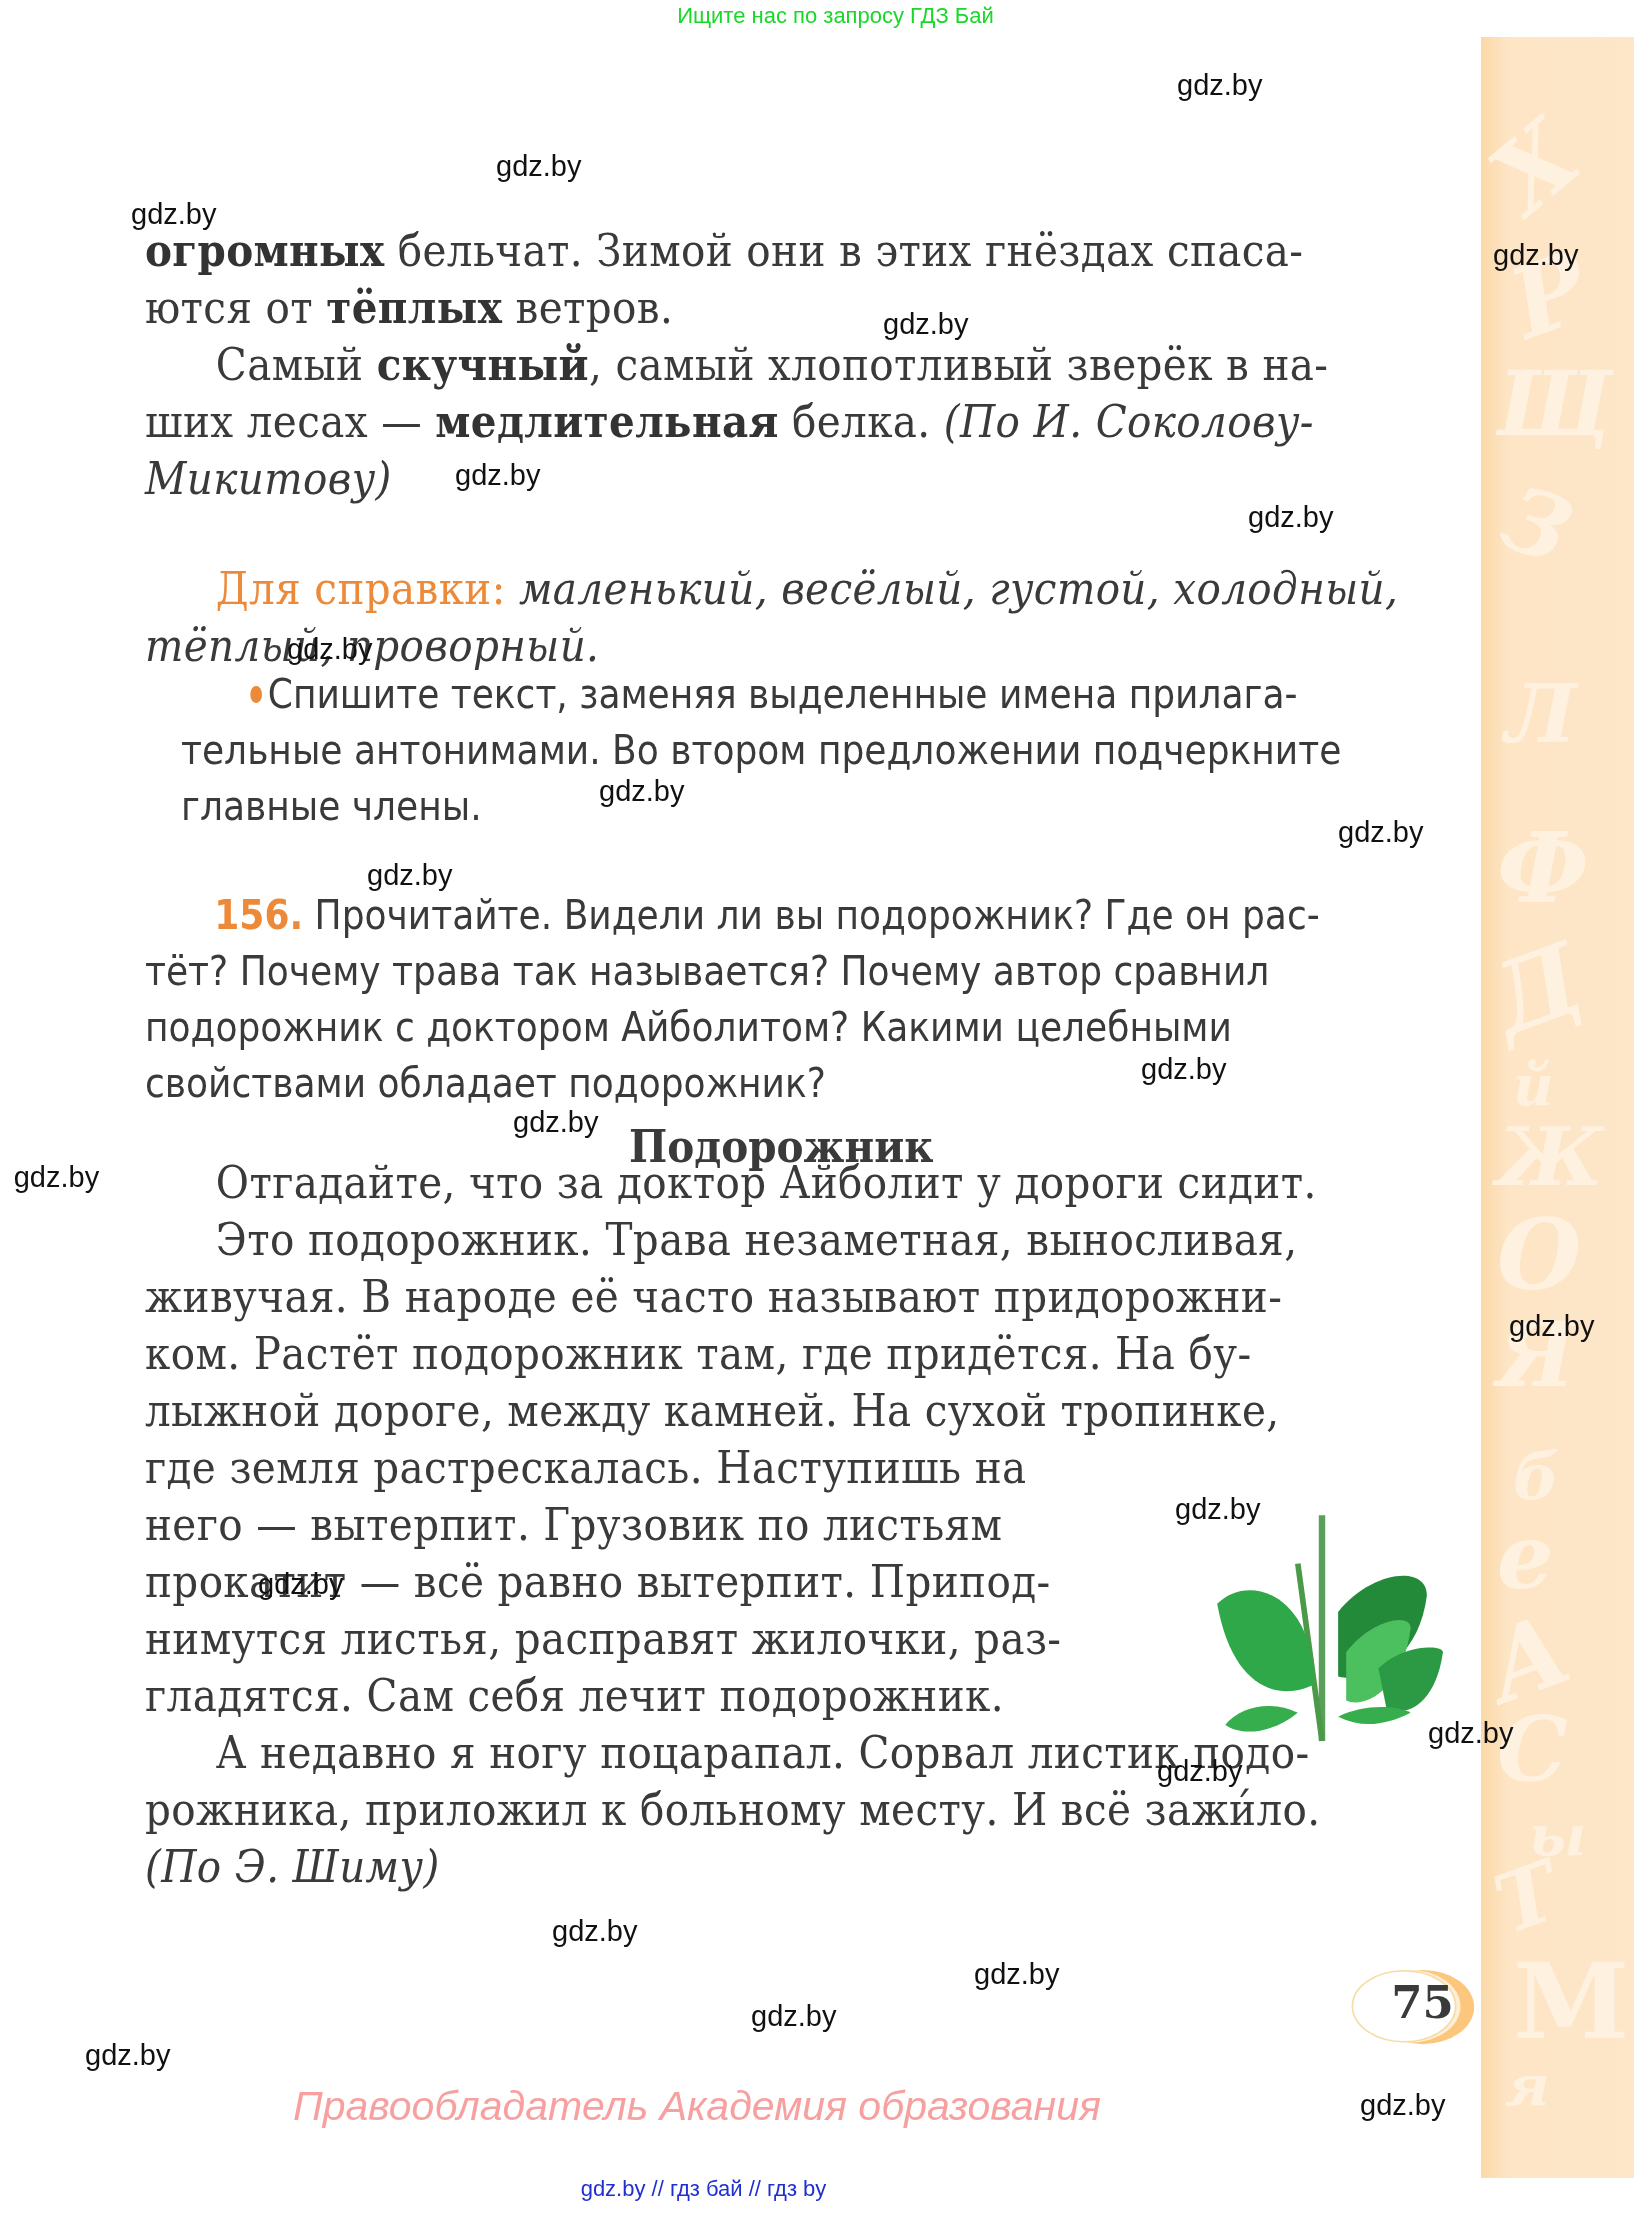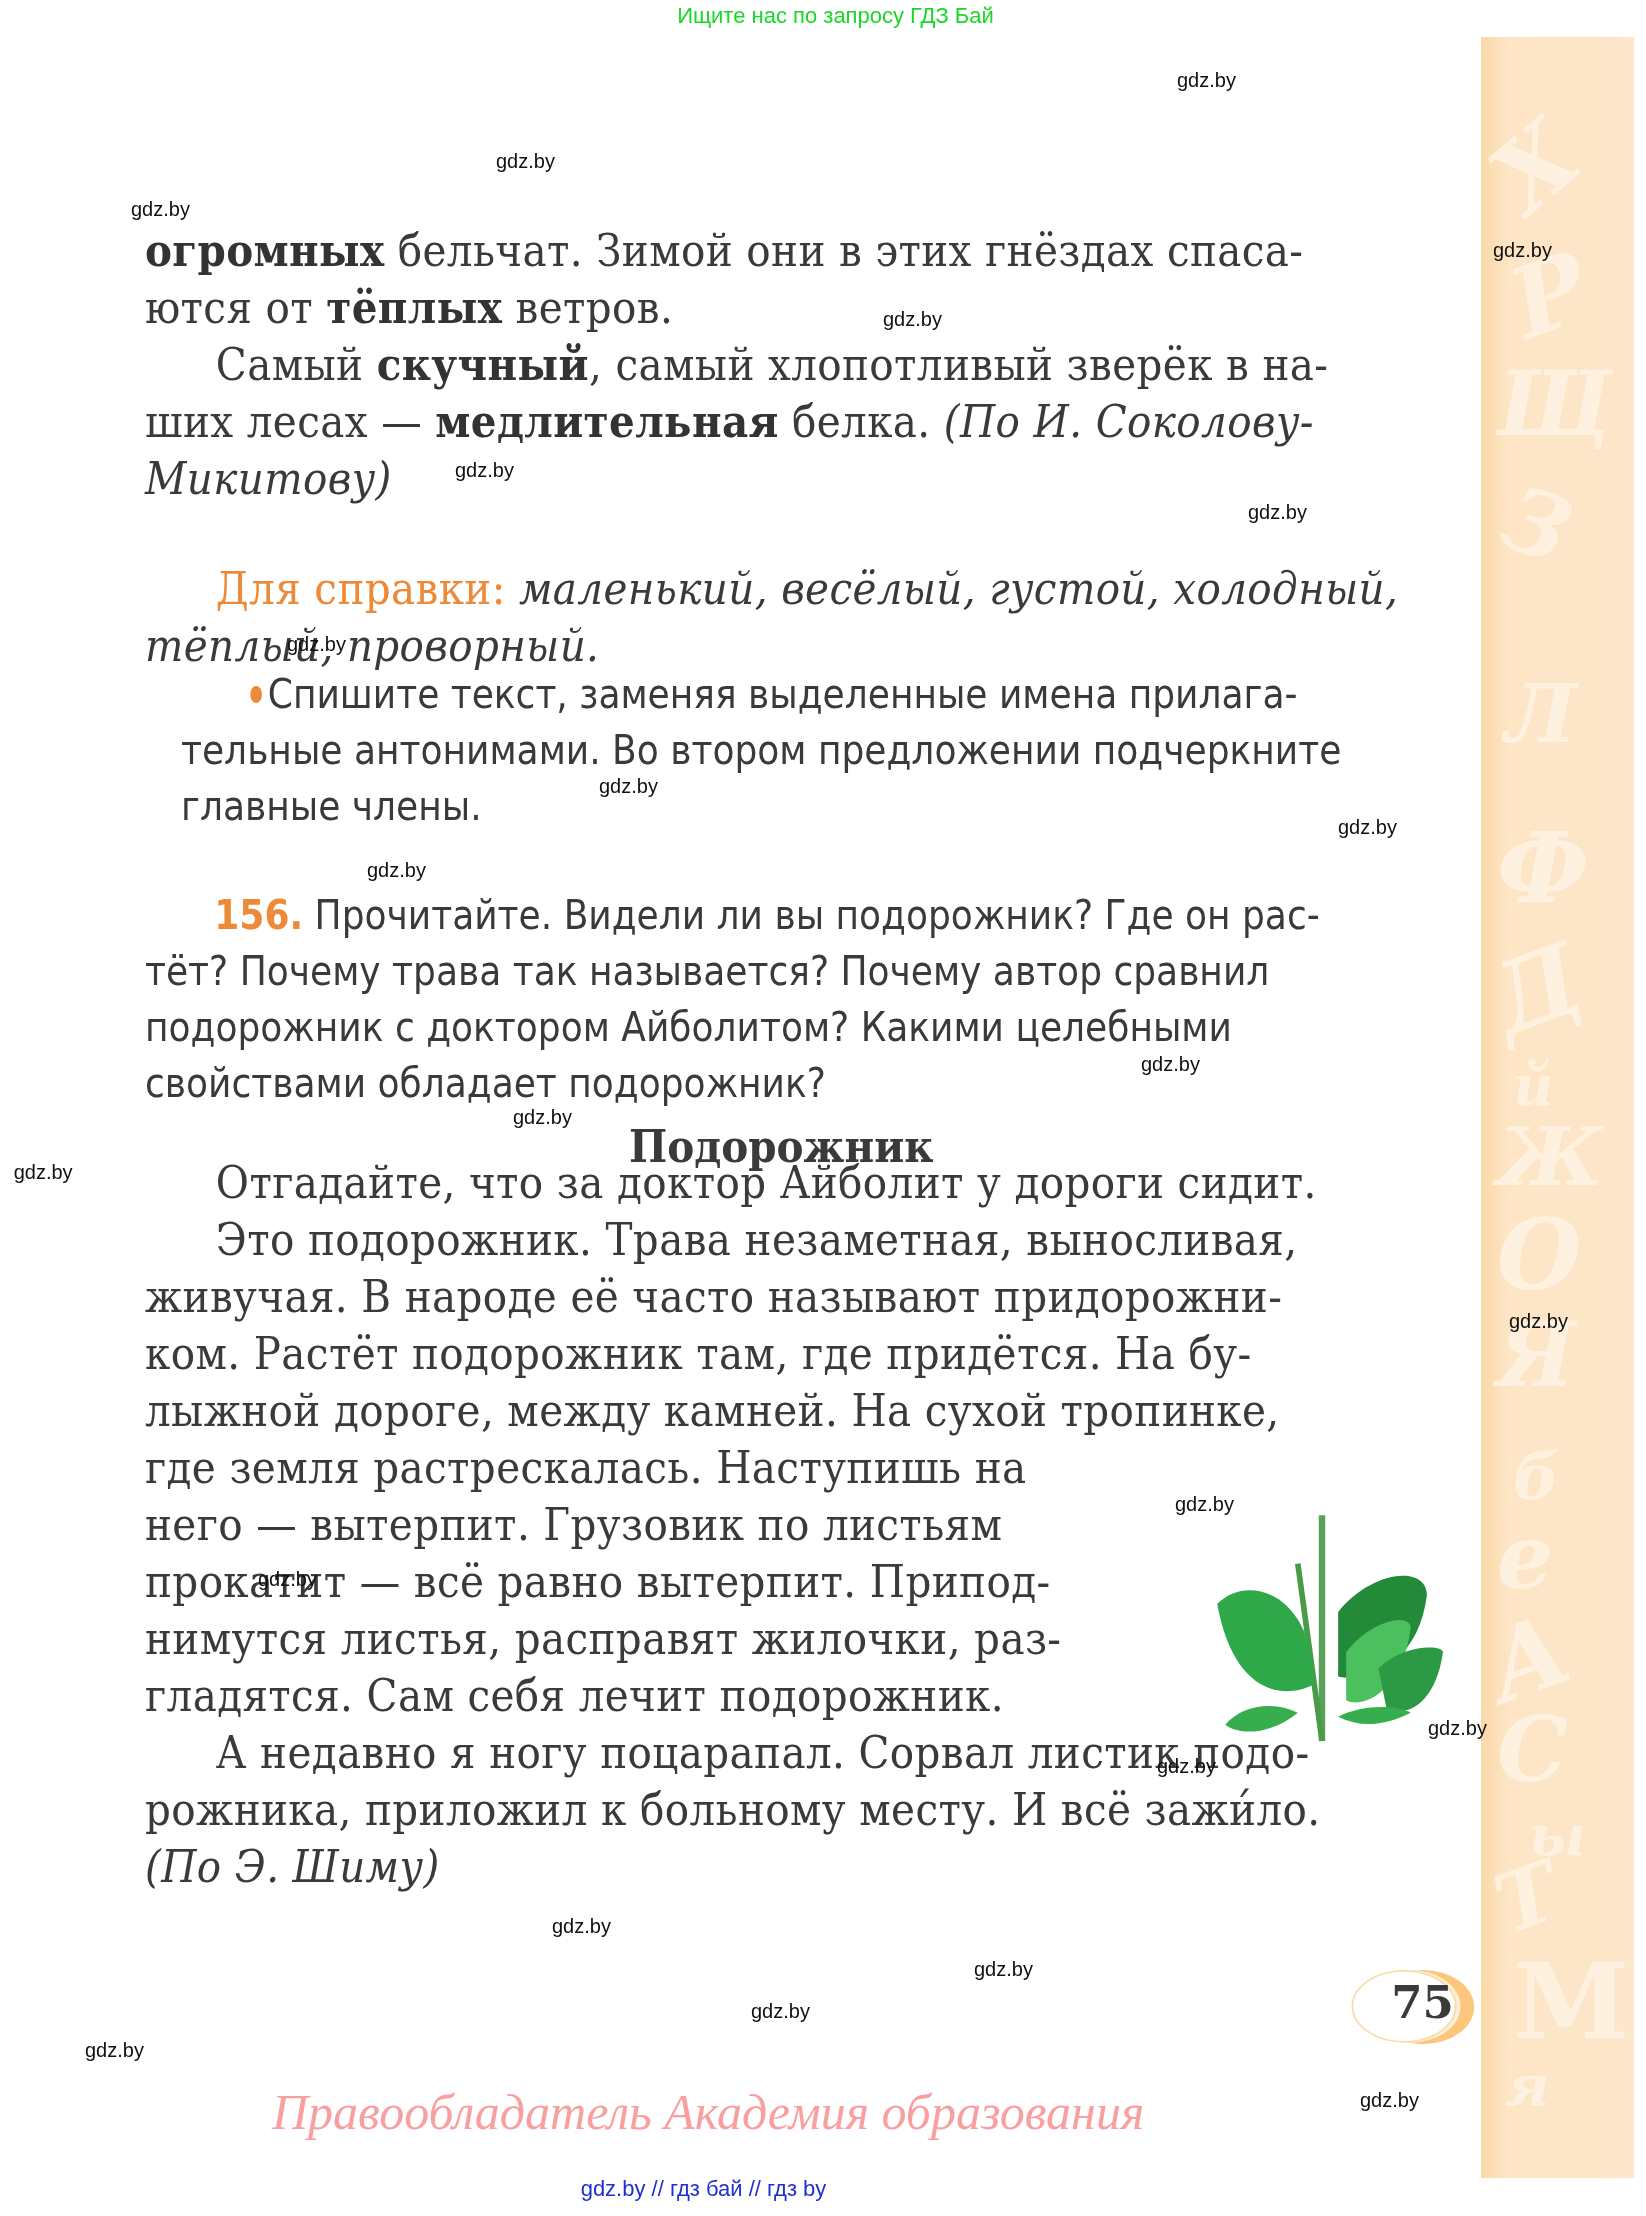--- a/index.html
+++ b/index.html
@@ -41,28 +41,28 @@
     background: #ec8a3a; margin-right: 6.4px; vertical-align: 4.8px;
   }
   .ex-num { color: #ec8a3a; font-weight: bold; }
   .title {
     font-family: "DejaVu Serif", serif; font-weight: bold; font-size: 45px;
     color: #3a3a3a; left: 629px; top: 1120px;
     transform: scaleX(0.9); transform-origin: left top;
   }
   .wm {
     position: absolute; font-family: "Liberation Sans", sans-serif;
-    font-size: 20px; color: #111;
+    font-size: 29px; color: #111;
   }
   .page-oval {
     left: 1346px; top: 1969px; width: 129px; height: 77px;
   }
   .copyright {
-    left: 272px; top: 2083px; font-family: Liberation Serif, serif;
-    font-style: italic; font-size: 50px; color: #f8a0a0;
+    left: 293px; top: 2083px; font-family: Liberation Sans, sans-serif;
+    font-style: italic; font-size: 41px; color: #f8a0a0;
   }
   .footer-links {
     left: 0; width: 1407px; top: 2176px; text-align: center;
     font-family: "Liberation Sans", sans-serif; font-size: 22px; color: #2030d0;
   }
   .plant { left: 1201px; top: 1499px; width: 242px; height: 254px; }
 </style>
 </head>
 <body>
 

